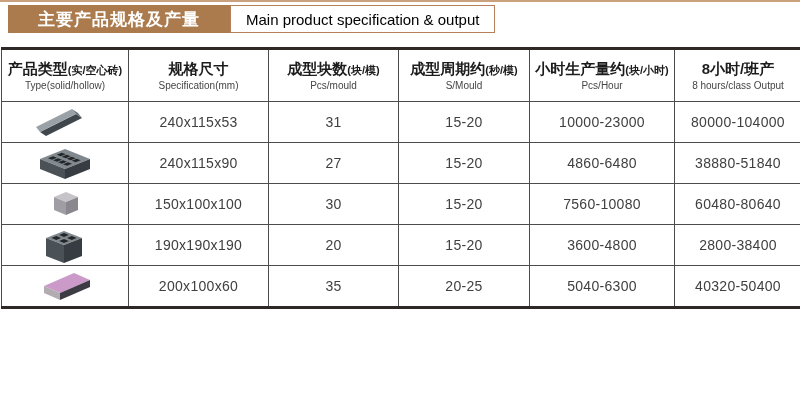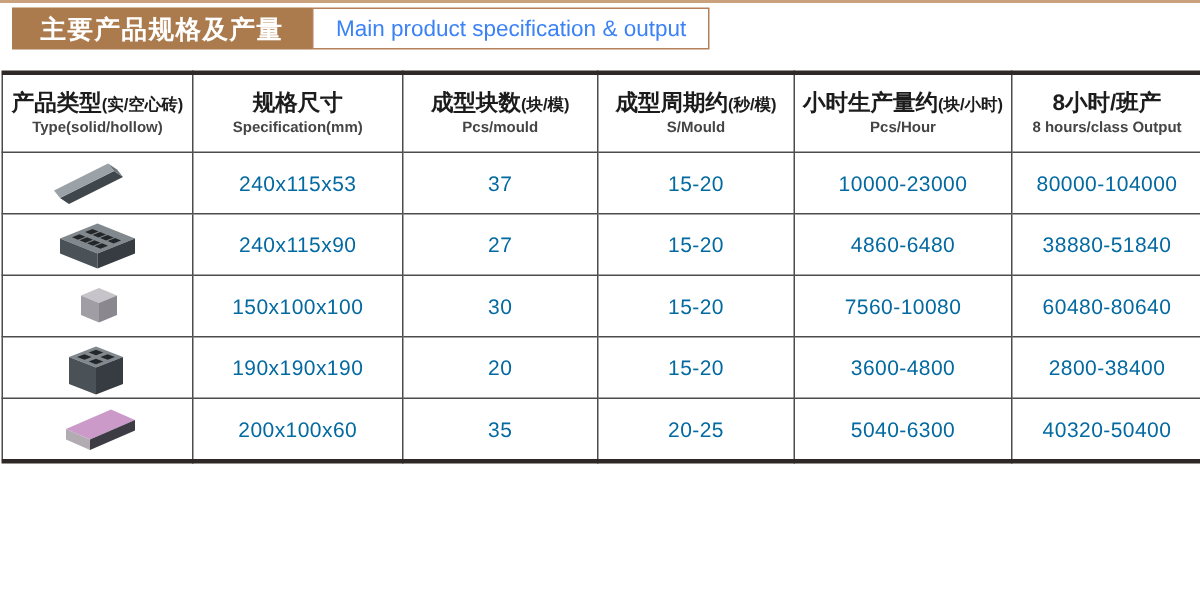--- a/index.html
+++ b/index.html
@@ -4,42 +4,42 @@
 <style>
   html,body{margin:0;padding:0;}
   body{
     width:800px;height:400px;overflow:hidden;background:#ffffff;
     font-family:"Liberation Sans","DejaVu Sans",sans-serif;position:relative;
   }
   .top-line{position:absolute;top:0;left:0;width:800px;height:2px;background:#c9a27d;}
   .title-bar{position:absolute;top:5px;left:8px;display:flex;height:28px;}
   .title-cn{
     background:#ab7b4e;color:#ffffff;font-weight:bold;font-size:17px;
-    display:flex;align-items:center;padding:0 19px;letter-spacing:1px;white-space:nowrap;
+    display:flex;align-items:center;padding:0 30px;letter-spacing:1px;white-space:nowrap;
   }
   .title-en{
-    border:1px solid #b5805a;color:#3b82f6;font-size:15px;
+    border:1px solid #b5805a;color:#000000;font-size:15px;
     display:flex;align-items:center;padding:0 15px;white-space:nowrap;background:#fff;
   }
   table.spec-table{
     position:absolute;top:47px;left:1px;width:798px;
     border-collapse:collapse;table-layout:fixed;
     border-top:3px solid #2e2926;border-bottom:3px solid #2e2926;
     border-left:1px solid #4c4c4c;border-right:1px solid #4c4c4c;
   }
   .spec-table th,.spec-table td{
     border:1px solid #4c4c4c;text-align:center;vertical-align:middle;padding:0;
     overflow:hidden;
   }
   .spec-table th{height:51px;background:#fff;}
   .spec-table td{height:40px;background:#fff;}
   .h-cn{font-size:15px;font-weight:bold;color:#1c1c1c;line-height:17px;white-space:nowrap;}
   .h-cn-small{font-size:11px;font-weight:bold;color:#1c1c1c;}
-  .h-en{font-size:10px;color:#454545;font-weight:bold;line-height:12px;margin-top:1px;white-space:nowrap;}
-  .num{font-size:14px;color:#0369a1;letter-spacing:0.3px;}
+  .h-en{font-size:10px;color:#454545;font-weight:normal;line-height:12px;margin-top:1px;white-space:nowrap;}
+  .num{font-size:14px;color:#404040;letter-spacing:0.3px;}
   .icon-cell svg{display:block;margin:0 auto;}
 </style>
 </head>
 <body>
 
 <div class="top-line"></div>
 
 <div class="title-bar">
   <div class="title-cn">主要产品规格及产量</div>
   <div class="title-en">Main product specification &amp; output</div>
@@ -85,21 +85,21 @@
   <tbody>
     <tr>
       <td class="icon-cell">
         <svg width="66" height="40" viewBox="0 0 66 40">
           <polygon points="8,30 44,12 50,16 14,34" fill="#3f464c"></polygon>
           <polygon points="8,30 44,12 40,7 4,25" fill="#9ba2a7"></polygon>
           <polygon points="44,12 50,16 46,11 40,7" fill="#6d747a"></polygon>
         </svg>
       </td>
       <td class="num">240x115x53</td>
-      <td class="num">37</td>
+      <td class="num">31</td>
       <td class="num">15-20</td>
       <td class="num">10000-23000</td>
       <td class="num">80000-104000</td>
     </tr>
     <tr>
       <td class="icon-cell">
         <svg width="66" height="40" viewBox="0 0 66 40">
           <polygon points="8,16 33,6 58,16 33,26" fill="#82898e"></polygon>
           <polygon points="8,16 33,26 33,36 8,26" fill="#4a5157"></polygon>
           <polygon points="33,26 58,16 58,26 33,36" fill="#363c41"></polygon>

